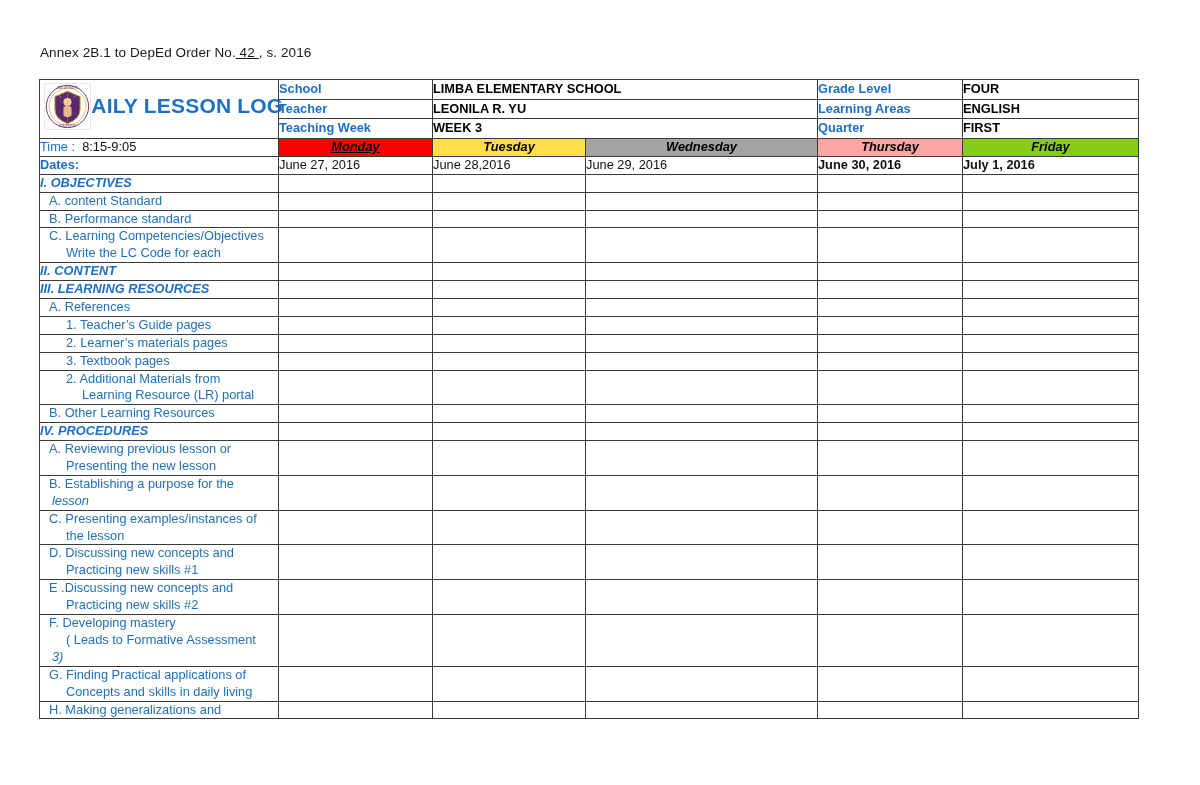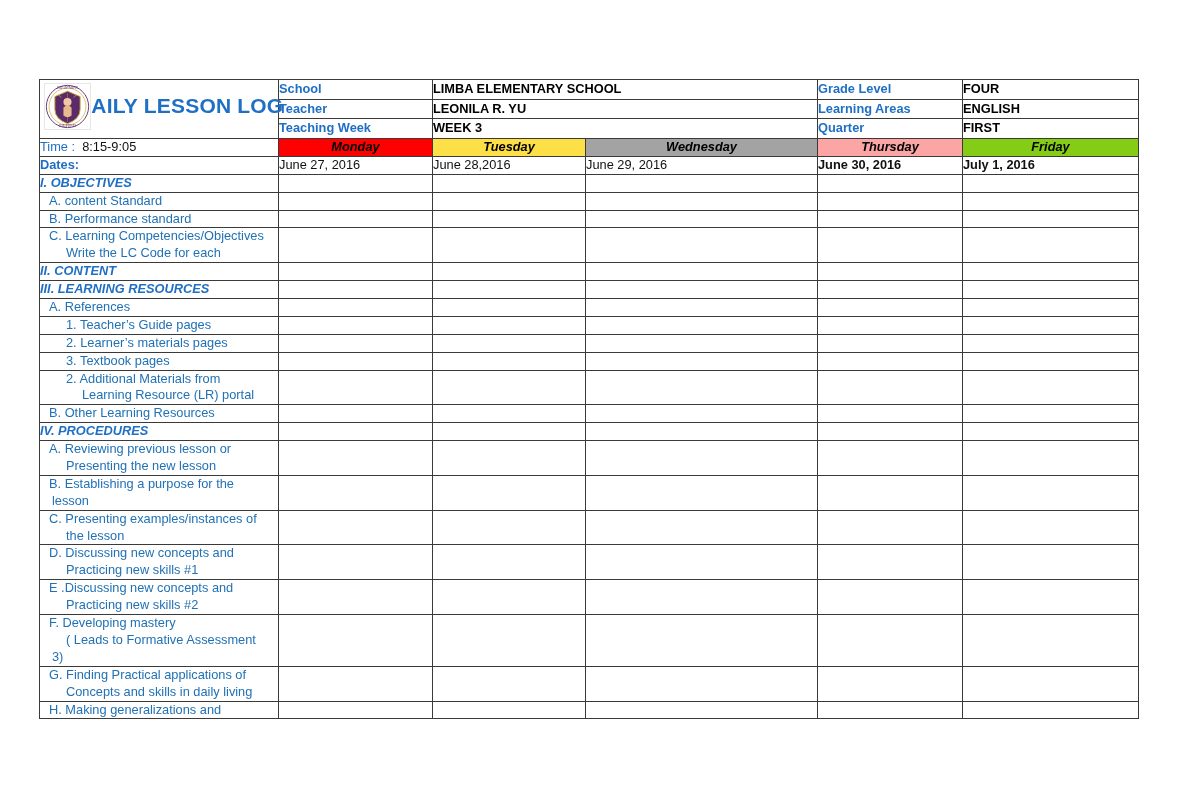--- a/index.html
+++ b/index.html
@@ -143,29 +143,30 @@
     white-space: nowrap;
   }
   .item {
     color: #2171B5;
     font-size: 13px;
     padding: 1px 0 1px 5px;
   }
   .item .l1 { display: block; padding-left: 9px; }
   .item .l2 { display: block; padding-left: 26px; }
   .item .l3 { display: block; padding-left: 42px; }
-  .item .l0 { display: block; padding-left: 12px; }
+  .item .l0 { display: block; padding-left: 12px; font-style: italic; }
 
   .fill { background: #ffffff; }
 </style>
 </head>
 <body>
 
 <div class="page">
 
+  <div class="annex-line"><span>Annex 2B.1 to DepEd Order No.</span><span class="annex-underline"> 42 </span><span>, s. 2016</span></div>
 
   <table class="dll">
     <colgroup>
       <col style="width:239px">
       <col style="width:154px">
       <col style="width:153px">
       <col style="width:232px">
       <col style="width:145px">
       <col style="width:176px">
     </colgroup>
@@ -198,21 +199,21 @@
           <td class="val">ENGLISH</td>
         </tr>
         <tr>
           <td class="lbl">Teaching  Week</td>
           <td class="val" colspan="2">WEEK 3</td>
           <td class="lbl">Quarter</td>
           <td class="val">FIRST</td>
         </tr>
         <tr>
           <td class="time-cell"><span class="t-lbl">Time :</span><span class="t-val">&nbsp; 8:15-9:05</span></td>
-          <td class="day" style="background: rgb(255, 0, 0);">Monday</td>
+          <td class="day" style="background: rgb(255, 0, 0); text-decoration: underline;">Monday</td>
           <td class="day" style="background: #fde047;">Tuesday</td>
           <td class="day" style="background: #a3a3a3;">Wednesday</td>
           <td class="day" style="background: #fca5a5;">Thursday</td>
           <td class="day" style="background: #84cc16;">Friday</td>
         </tr>
         <tr>
           <td class="dates-lbl">Dates:</td>
           <td class="date-val">June 27, 2016</td>
           <td class="date-val">June 28,2016</td>
           <td class="date-val">June 29, 2016</td>

